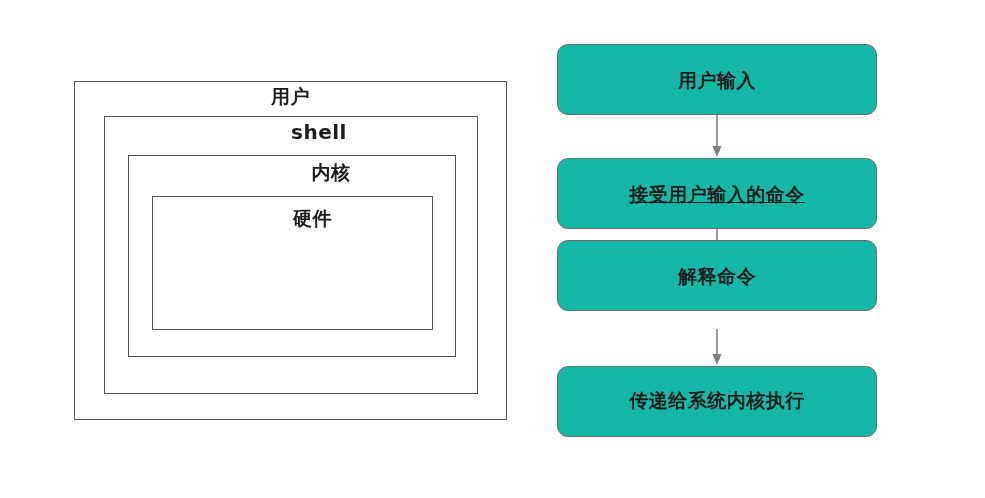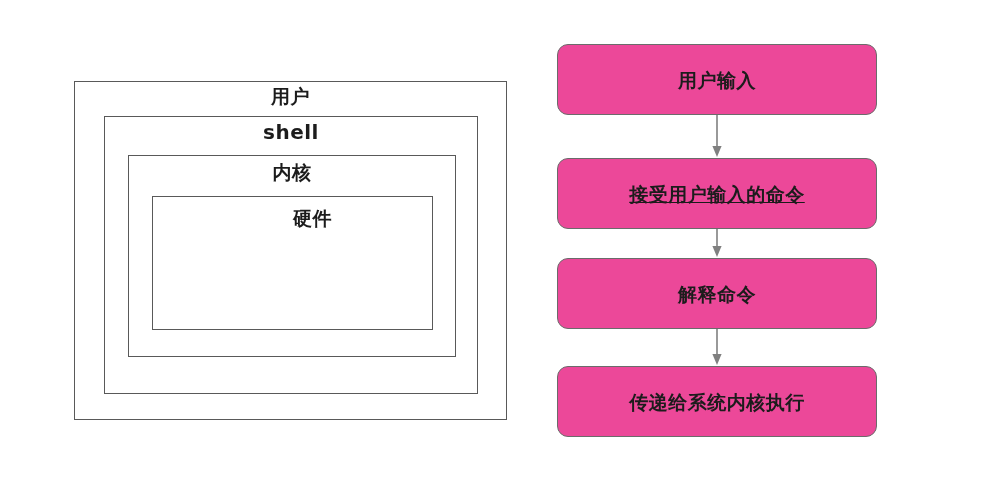--- a/index.html
+++ b/index.html
@@ -46,58 +46,58 @@
     letter-spacing: 0.5px;
   }
 
   #layer-user     { left: 74px;  top: 81px;  width: 433px; height: 339px; }
   #layer-shell    { left: 104px; top: 116px; width: 374px; height: 278px; }
   #layer-kernel   { left: 128px; top: 155px; width: 328px; height: 202px; }
   #layer-hardware { left: 152px; top: 196px; width: 281px; height: 134px; }
 
   .layer-label.user     { top: 85px;  }
   .layer-label.shell    { top: 121px; }
-  .layer-label.kernel   { top: 161px; }
+  .layer-label.kernel   { top: 161px; margin-left: 39px; }
   .layer-label.hardware { top: 207px; }
 
   
   .layer-label.user     { left: 74px;  width: 433px; }
   .layer-label.shell    { left: 104px; width: 374px; }
   .layer-label.kernel   { left: 128px; width: 328px; }
   .layer-label.hardware { left: 152px; width: 281px; padding-left: 20px; }
 
-  .layer-label.shell { font-size: 20px; }
+  .layer-label.shell { font-size: 20px; margin-left: 28px; }
 
   
   .flow-node {
     position: absolute;
     box-sizing: border-box;
     left: 557px;
     width: 320px;
     height: 71px;
     border: 1.4px solid #6b6b6b;
     border-radius: 11px;
-    background: #ec4899;
+    background: #14b8a6;
     display: flex;
     align-items: center;
     justify-content: center;
   }
   .flow-label {
     font-weight: bold;
     font-size: 19px;
     line-height: 24px;
     color: #1c1c1c;
     white-space: nowrap;
     letter-spacing: 0.5px;
   }
 
   #flow-node-0 { top: 44px;  }
   #flow-node-1 { top: 158px; text-decoration: underline; }
-  #flow-node-2 { top: 258px; }
-  #flow-node-3 { top: 366px; }
+  #flow-node-2 { top: 240px; }
+  #flow-node-3 { top: 366px; font-family: Liberation Mono, monospace; }
 
   .flow-arrow {
     position: absolute;
     left: 707px;
     width: 20px;
     overflow: visible;
   }
   #flow-arrow-0 { top: 115px; height: 43px; }
   #flow-arrow-1 { top: 229px; height: 29px; }
   #flow-arrow-2 { top: 329px; height: 37px; }

